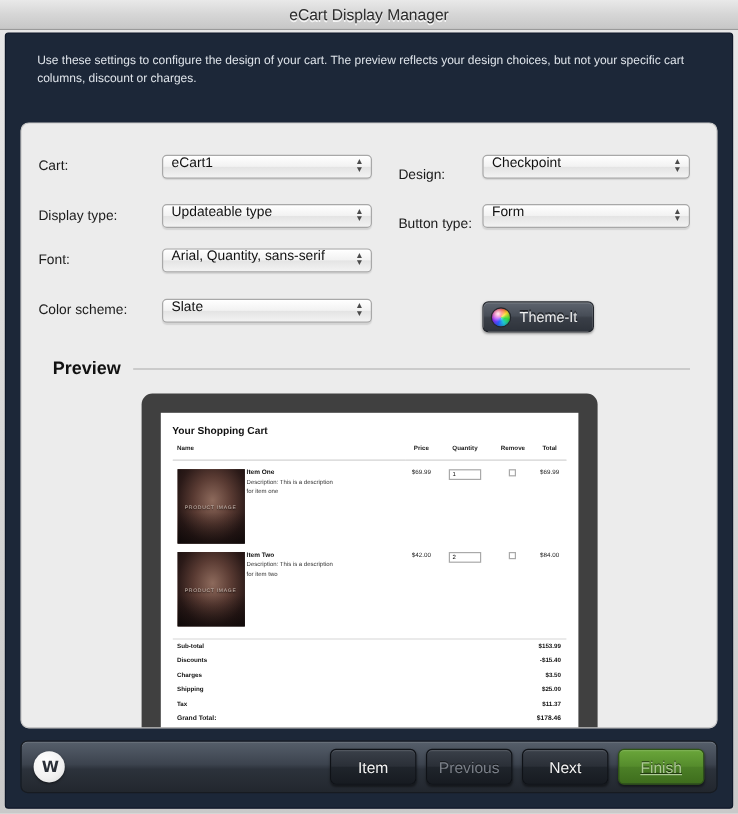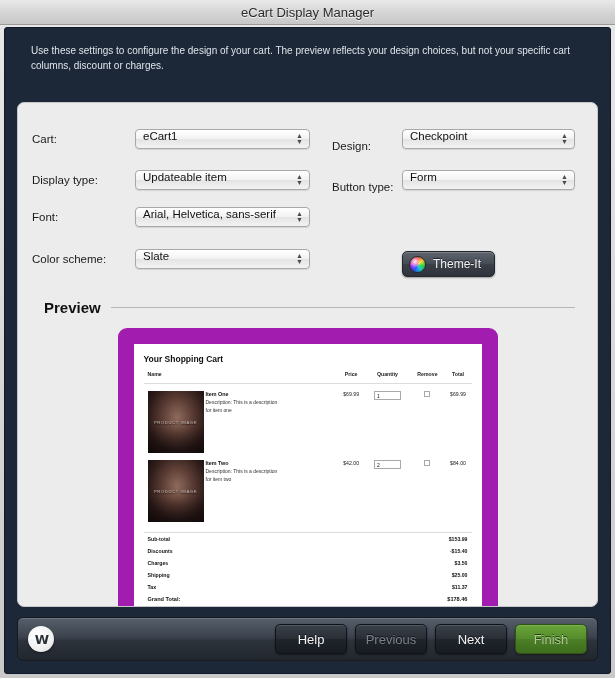--- a/index.html
+++ b/index.html
@@ -116,21 +116,21 @@
     display: flex; align-items: center; gap: 10px;
     padding: 8px 22px 0 26px;
   }
   .preview-title { font-size: 15px; font-weight: bold; color: #111; }
   .preview-rule { flex: 1; height: 1px; background: #b5b5b5; }
 
   
   .cart-frame {
     margin: 12px auto 0 auto;
     width: 380px;
-    background: #a21caf;
+    background: #404040;
     border-radius: 9px;
     padding: 16px;
   }
   .cart-white { background: #fff; padding: 10px 10px 14px 10px; min-height: 278px; }
   .cart-title { font-size: 8.5px; font-weight: bold; color: #111; margin-bottom: 7px; }
 
   table.cart { width: 100%; border-collapse: collapse; }
   table.cart th {
     font-size: 5.2px; font-weight: bold; color: #222;
     text-align: center; padding: 0 0 6px 0;
@@ -213,20 +213,21 @@
     border: 1px solid #0f1217;
     box-shadow: 0 1px 2px rgba(0,0,0,.45), inset 0 1px 0 rgba(255,255,255,.12);
     text-shadow: 0 -1px 0 rgba(0,0,0,.6);
     cursor: default;
   }
   .fbtn.disabled { color: #7b8089; }
   .fbtn.finish {
     background: linear-gradient(#6aa63a 0%, #558c2c 48%, #4b7f26 52%, #3e6d1d 100%);
     border-color: #2f5416;
     color: #aecb96;
+    text-decoration: underline;
   }
 </style>
 </head>
 <body>
 
 <div id="app">
 
   <div class="titlebar">
     <div class="titlebar-text">eCart Display Manager</div>
   </div>
@@ -259,21 +260,21 @@
                   <span>▼</span>
                 </span>
             </div>
           </div>
         </div>
 
         <div class="form-row">
           <div class="col-left">
             <div class="flabel">Display type:</div>
             <div class="select w-left">
-              <span>Updateable item</span>
+              <span>Updateable type</span>
               <span class="arrows">
                   <span>▲</span>
                   <span>▼</span>
                 </span>
             </div>
           </div>
           <div class="col-right">
             <div class="flabel">Button type:</div>
             <div class="select w-right">
               <span>Form</span>
@@ -282,21 +283,21 @@
                   <span>▼</span>
                 </span>
             </div>
           </div>
         </div>
 
         <div class="form-row">
           <div class="col-left">
             <div class="flabel">Font:</div>
             <div class="select w-left">
-              <span>Arial, Helvetica, sans-serif</span>
+              <span>Arial, Quantity, sans-serif</span>
               <span class="arrows">
                   <span>▲</span>
                   <span>▼</span>
                 </span>
             </div>
           </div>
           <div class="col-right"></div>
         </div>
 
         <div class="form-row">
@@ -421,20 +422,20 @@
           </div>
 
         </div>
       </div>
 
     </div>
 
     <div class="footer">
       <div class="logo">W</div>
       <div class="footer-spacer"></div>
-      <div class="fbtn">Help</div>
+      <div class="fbtn">Item</div>
       <div class="fbtn disabled">Previous</div>
       <div class="fbtn">Next</div>
       <div class="fbtn finish">Finish</div>
     </div>
 
   </div>
 </div>
 
 </body></html>

